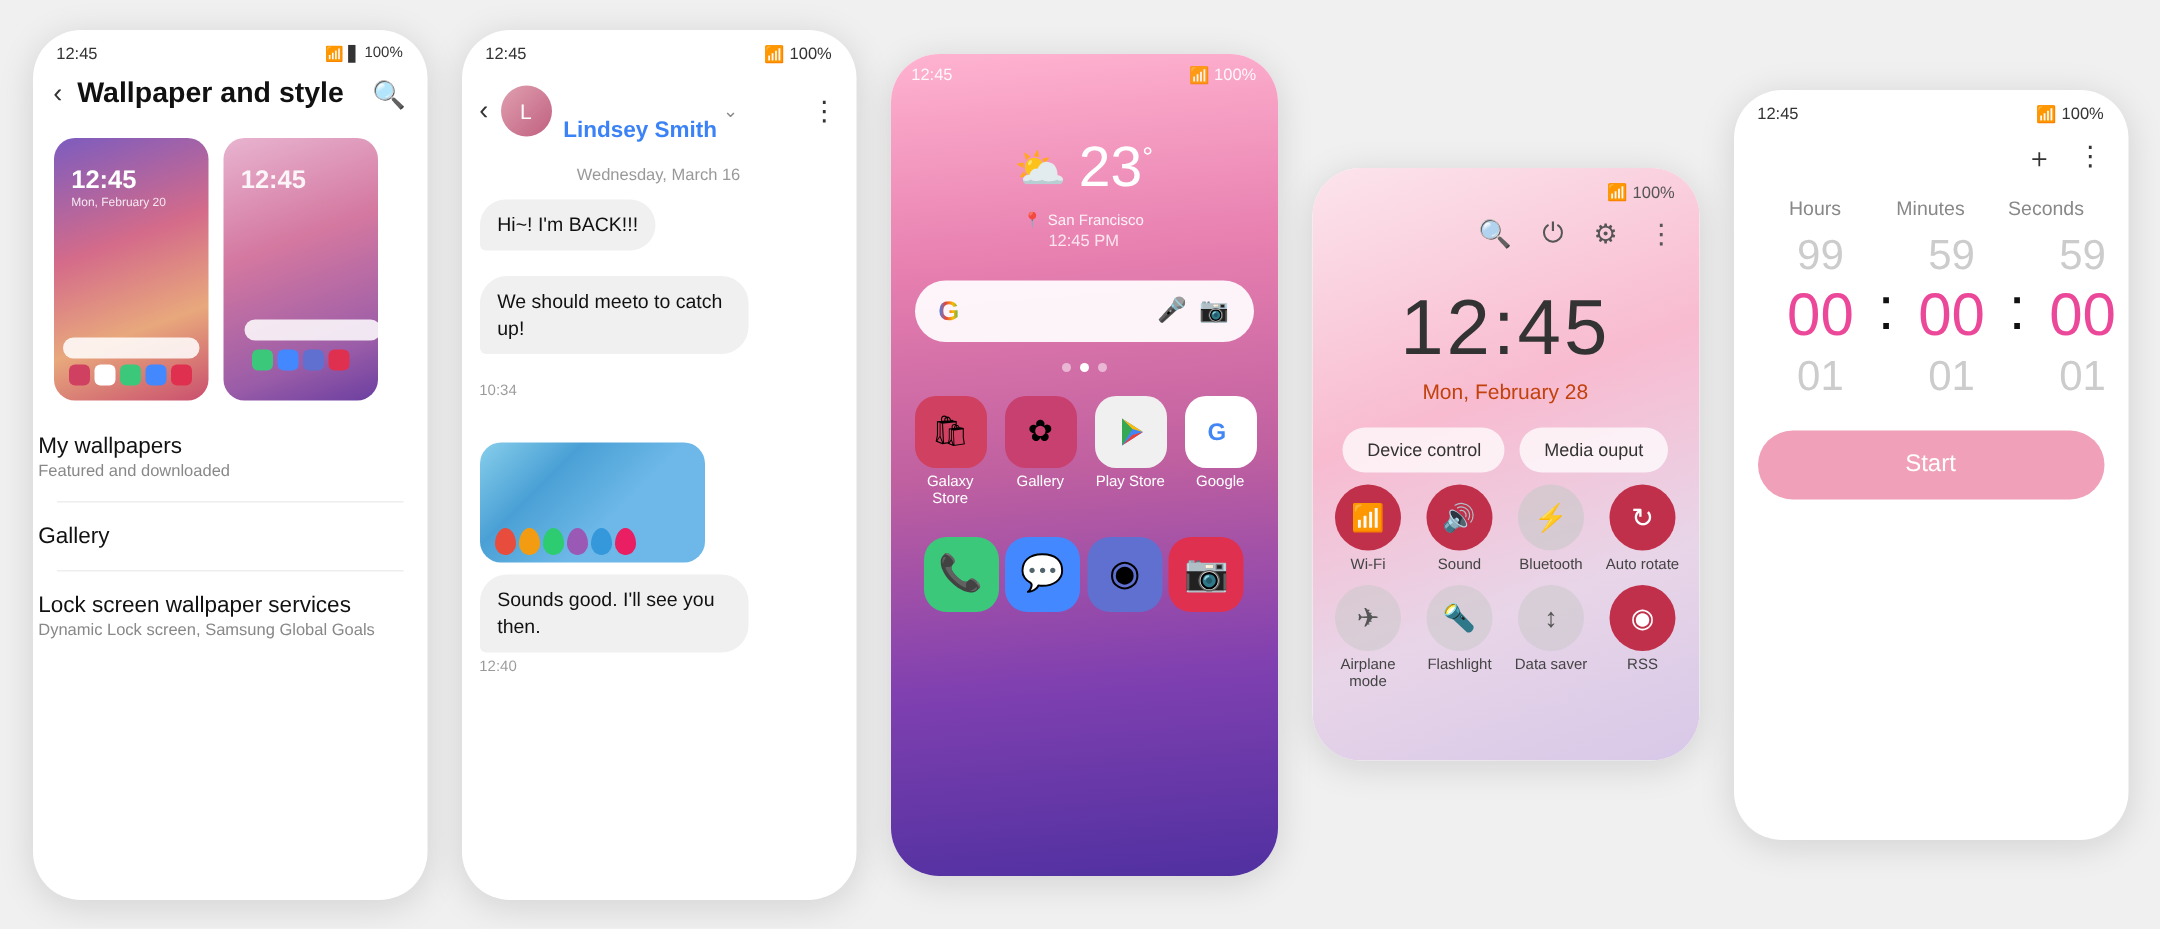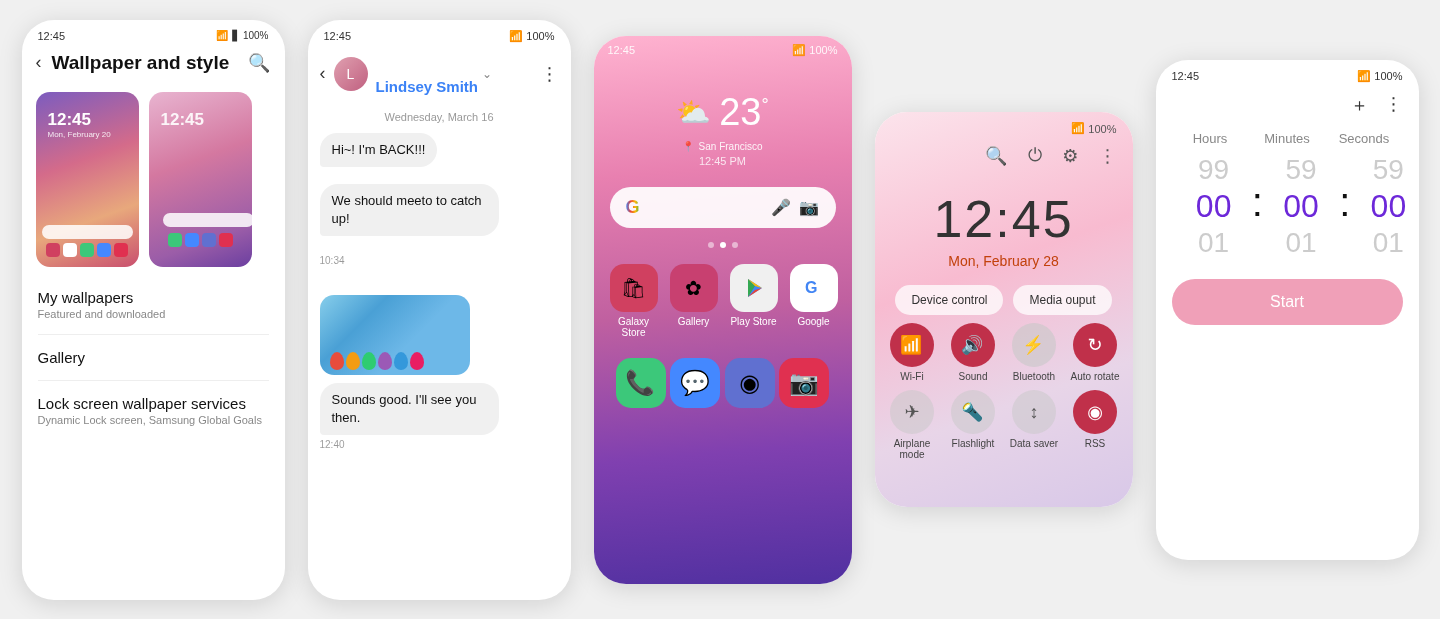--- a/index.html
+++ b/index.html
@@ -99,21 +99,21 @@
       display: flex;
       gap: 3px;
       justify-content: center;
     }
     .wp-thumb-icon {
       width: 14px;
       height: 14px;
       border-radius: 4px;
     }
     .phone1 .menu-item {
-      padding: 14px 16px 4px;
+      padding: 14px 4px 4px;
     }
     .phone1 .menu-item .label {
       font-size: 15px;
       font-weight: 500;
       color: #111;
     }
     .phone1 .menu-item .sublabel {
       font-size: 11px;
       color: #888;
       margin-top: 2px;
@@ -455,21 +455,21 @@
       margin-left: 28px;
     }
     .time-col {
       display: flex;
       flex-direction: column;
       align-items: center;
       gap: 2px;
       flex: 1;
     }
     .time-num-top { font-size: 28px; color: #ccc; text-align: center; }
-    .time-num-mid { font-size: 32px; color: #6d28d9; font-weight: 400; text-align: left; }
+    .time-num-mid { font-size: 40px; color: #ec4899; font-weight: 400; text-align: left; }
     .time-num-bot { font-size: 28px; color: #ccc; text-align: center; }
     .time-sep { font-size: 40px; color: #111; padding: 0 4px; padding-bottom: 8px; }
     .phone5 .start-btn {
       background: #f0a0b8;
       color: #fff;
       border: none;
       border-radius: 28px;
       padding: 14px 0;
       font-size: 16px;
       font-weight: 500;

